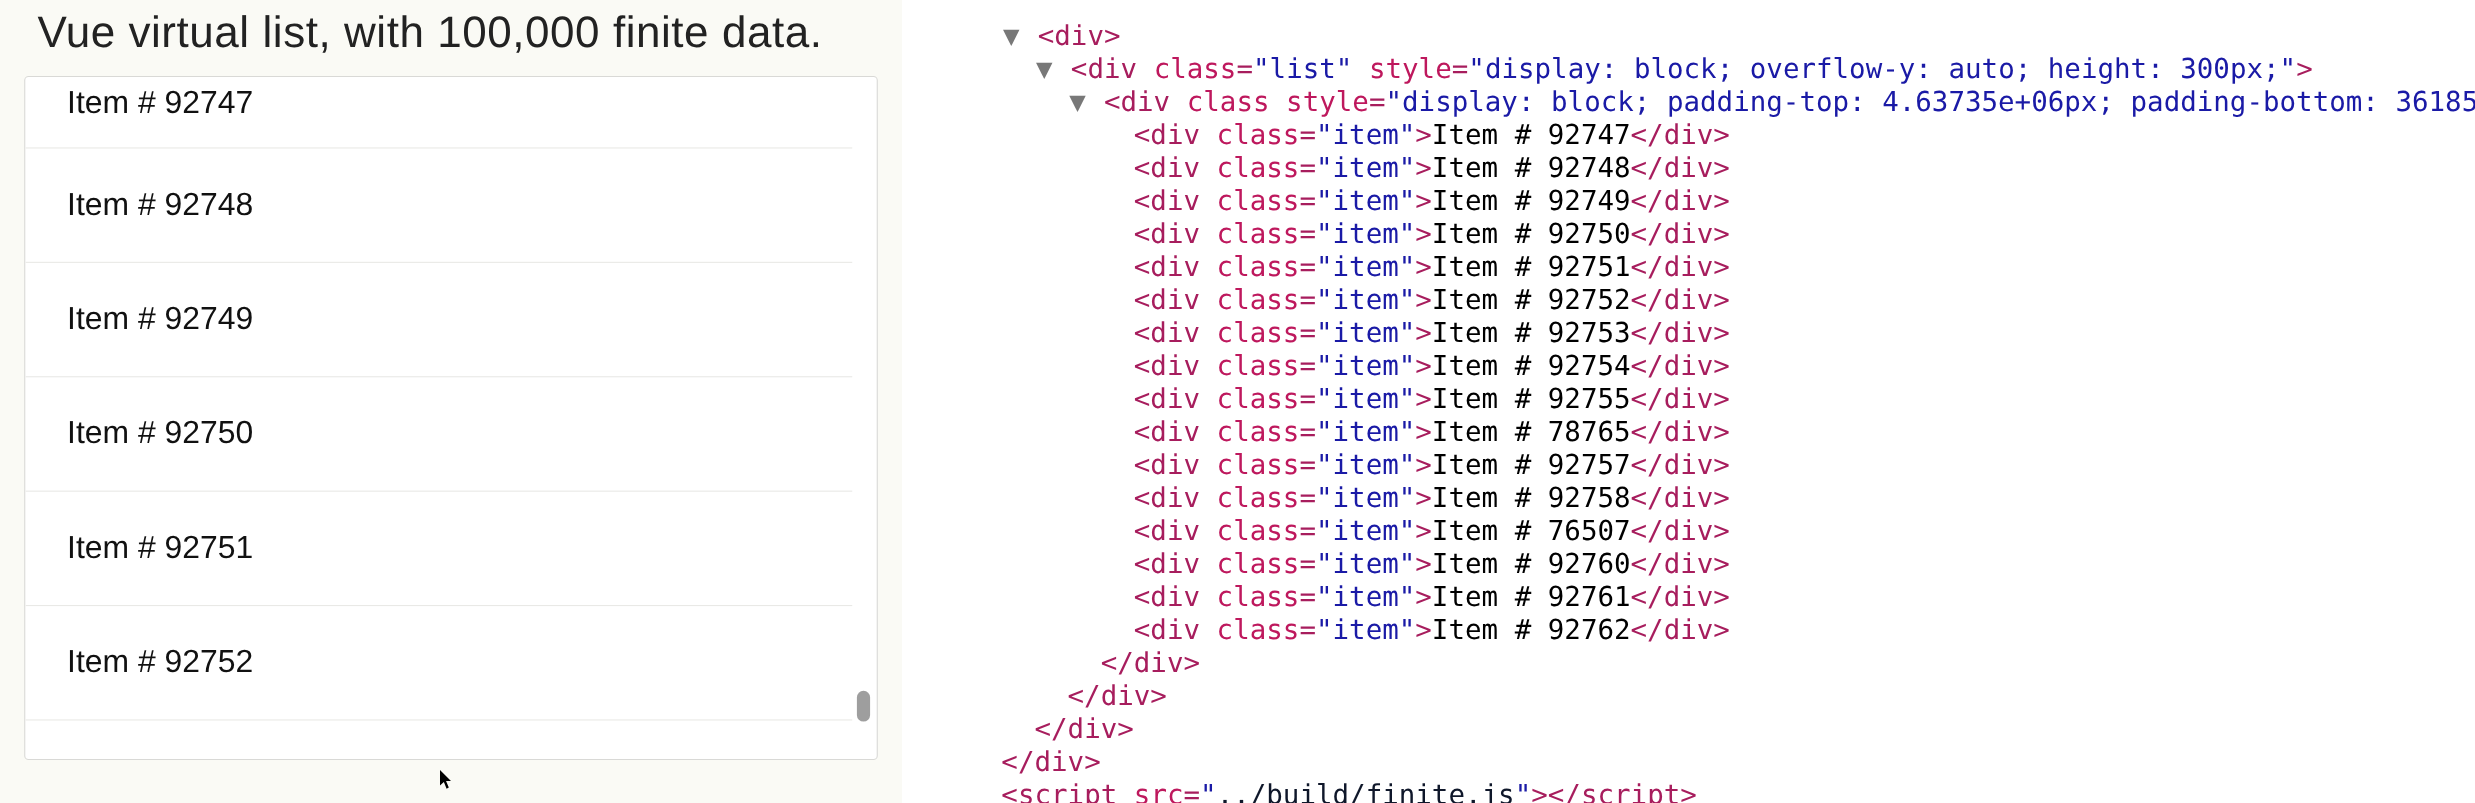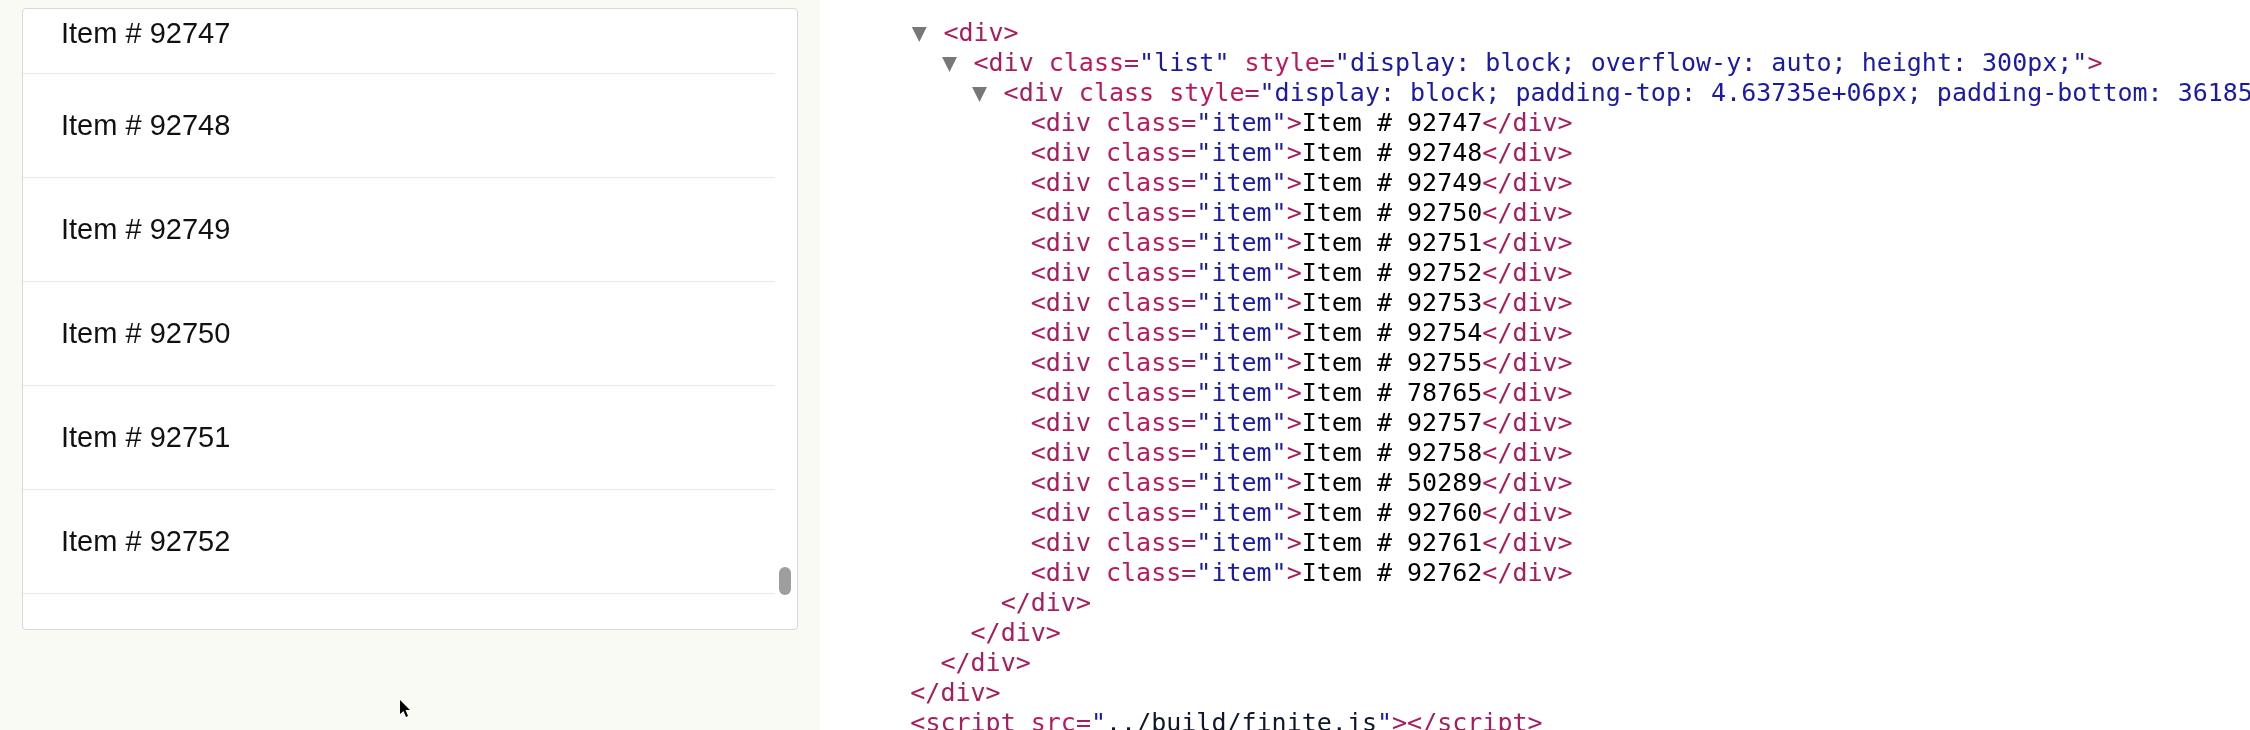--- a/index.html
+++ b/index.html
@@ -115,20 +115,21 @@
   .av { color: #1a1aa6; }  
   .tx { color: #000000; }  
   .lk { color: #0f172a; text-decoration: underline; }
 </style>
 </head>
 <body>
 
 <div class="split">
 
   <div class="left">
+    <div class="title">Vue virtual list, with 100,000 finite data.</div>
 
     <div class="list-wrap">
       <div class="list-inner">
         <div class="item first-item">Item # 92747</div>
         <div class="item">Item # 92748</div>
         <div class="item">Item # 92749</div>
         <div class="item">Item # 92750</div>
         <div class="item">Item # 92751</div>
         <div class="item">Item # 92752</div>
       </div>
@@ -158,21 +159,21 @@
         <div class="domline">              <span class="p">&lt;</span><span class="tg">div</span> <span class="an">class</span><span class="p">=</span><span class="av">"item"</span><span class="p">&gt;</span><span class="tx">Item # 92749</span><span class="p">&lt;/</span><span class="tg">div</span><span class="p">&gt;</span></div>
         <div class="domline">              <span class="p">&lt;</span><span class="tg">div</span> <span class="an">class</span><span class="p">=</span><span class="av">"item"</span><span class="p">&gt;</span><span class="tx">Item # 92750</span><span class="p">&lt;/</span><span class="tg">div</span><span class="p">&gt;</span></div>
         <div class="domline">              <span class="p">&lt;</span><span class="tg">div</span> <span class="an">class</span><span class="p">=</span><span class="av">"item"</span><span class="p">&gt;</span><span class="tx">Item # 92751</span><span class="p">&lt;/</span><span class="tg">div</span><span class="p">&gt;</span></div>
         <div class="domline">              <span class="p">&lt;</span><span class="tg">div</span> <span class="an">class</span><span class="p">=</span><span class="av">"item"</span><span class="p">&gt;</span><span class="tx">Item # 92752</span><span class="p">&lt;/</span><span class="tg">div</span><span class="p">&gt;</span></div>
         <div class="domline">              <span class="p">&lt;</span><span class="tg">div</span> <span class="an">class</span><span class="p">=</span><span class="av">"item"</span><span class="p">&gt;</span><span class="tx">Item # 92753</span><span class="p">&lt;/</span><span class="tg">div</span><span class="p">&gt;</span></div>
         <div class="domline">              <span class="p">&lt;</span><span class="tg">div</span> <span class="an">class</span><span class="p">=</span><span class="av">"item"</span><span class="p">&gt;</span><span class="tx">Item # 92754</span><span class="p">&lt;/</span><span class="tg">div</span><span class="p">&gt;</span></div>
         <div class="domline">              <span class="p">&lt;</span><span class="tg">div</span> <span class="an">class</span><span class="p">=</span><span class="av">"item"</span><span class="p">&gt;</span><span class="tx">Item # 92755</span><span class="p">&lt;/</span><span class="tg">div</span><span class="p">&gt;</span></div>
         <div class="domline">              <span class="p">&lt;</span><span class="tg">div</span> <span class="an">class</span><span class="p">=</span><span class="av">"item"</span><span class="p">&gt;</span><span class="tx">Item # 78765</span><span class="p">&lt;/</span><span class="tg">div</span><span class="p">&gt;</span></div>
         <div class="domline">              <span class="p">&lt;</span><span class="tg">div</span> <span class="an">class</span><span class="p">=</span><span class="av">"item"</span><span class="p">&gt;</span><span class="tx">Item # 92757</span><span class="p">&lt;/</span><span class="tg">div</span><span class="p">&gt;</span></div>
         <div class="domline">              <span class="p">&lt;</span><span class="tg">div</span> <span class="an">class</span><span class="p">=</span><span class="av">"item"</span><span class="p">&gt;</span><span class="tx">Item # 92758</span><span class="p">&lt;/</span><span class="tg">div</span><span class="p">&gt;</span></div>
-        <div class="domline">              <span class="p">&lt;</span><span class="tg">div</span> <span class="an">class</span><span class="p">=</span><span class="av">"item"</span><span class="p">&gt;</span><span class="tx">Item # 50289</span><span class="p">&lt;/</span><span class="tg">div</span><span class="p">&gt;</span></div>
+        <div class="domline">              <span class="p">&lt;</span><span class="tg">div</span> <span class="an">class</span><span class="p">=</span><span class="av">"item"</span><span class="p">&gt;</span><span class="tx">Item # 76507</span><span class="p">&lt;/</span><span class="tg">div</span><span class="p">&gt;</span></div>
         <div class="domline">              <span class="p">&lt;</span><span class="tg">div</span> <span class="an">class</span><span class="p">=</span><span class="av">"item"</span><span class="p">&gt;</span><span class="tx">Item # 92760</span><span class="p">&lt;/</span><span class="tg">div</span><span class="p">&gt;</span></div>
         <div class="domline">              <span class="p">&lt;</span><span class="tg">div</span> <span class="an">class</span><span class="p">=</span><span class="av">"item"</span><span class="p">&gt;</span><span class="tx">Item # 92761</span><span class="p">&lt;/</span><span class="tg">div</span><span class="p">&gt;</span></div>
         <div class="domline">              <span class="p">&lt;</span><span class="tg">div</span> <span class="an">class</span><span class="p">=</span><span class="av">"item"</span><span class="p">&gt;</span><span class="tx">Item # 92762</span><span class="p">&lt;/</span><span class="tg">div</span><span class="p">&gt;</span></div>
       </div>
 
     <div class="domline">            <span class="p">&lt;/</span><span class="tg">div</span><span class="p">&gt;</span></div>
     <div class="domline">          <span class="p">&lt;/</span><span class="tg">div</span><span class="p">&gt;</span></div>
     <div class="domline">        <span class="p">&lt;/</span><span class="tg">div</span><span class="p">&gt;</span></div>
     <div class="domline">      <span class="p">&lt;/</span><span class="tg">div</span><span class="p">&gt;</span></div>
 

